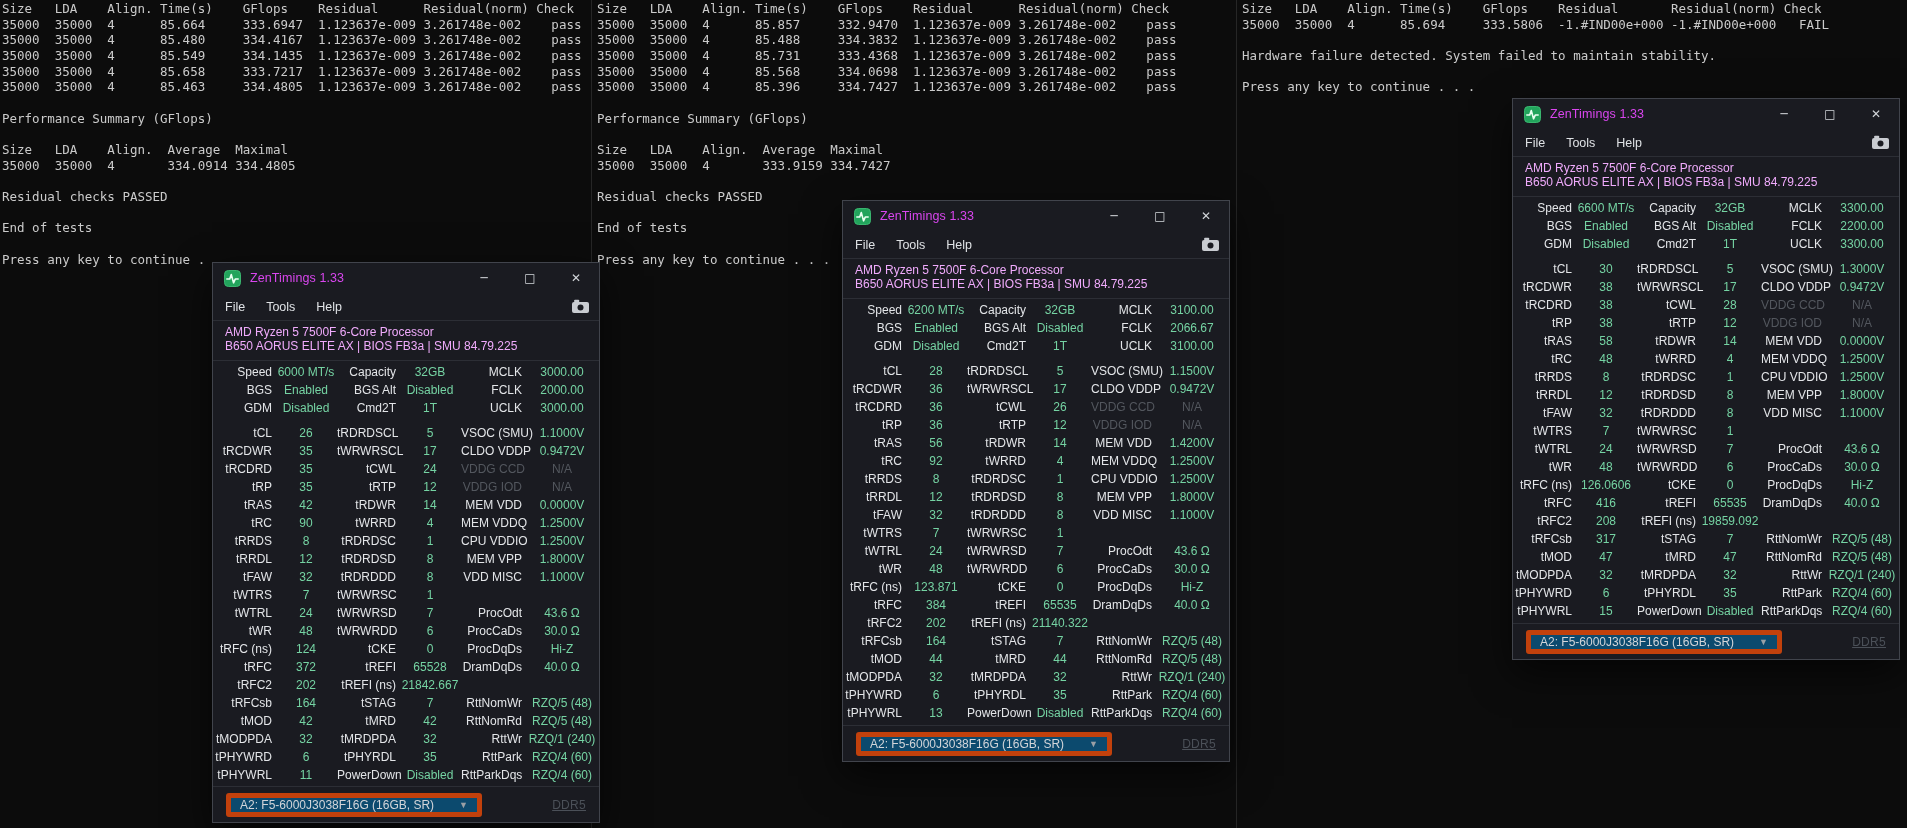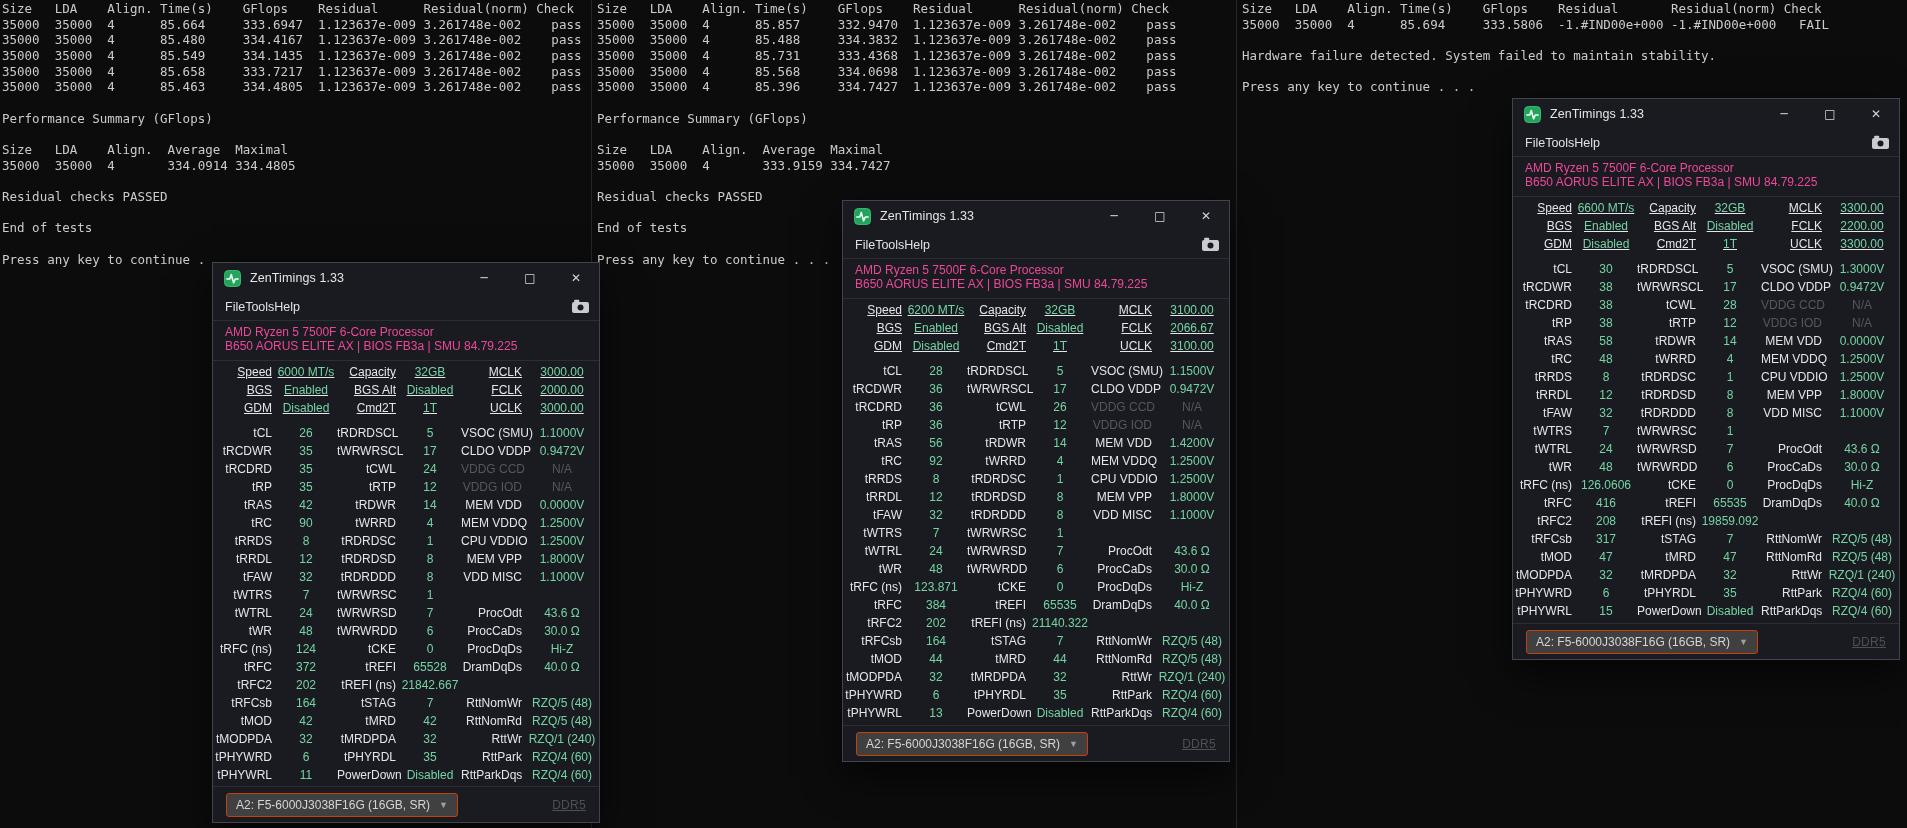--- a/index.html
+++ b/index.html
@@ -22,43 +22,43 @@
     position:absolute;width:388px;box-sizing:border-box;
     background:#1a1b21;border:1px solid #41444c;
     box-shadow:0 14px 36px rgba(0,0,0,.62);
     z-index:2;color:#e4e6e9;font-size:12px;
   }
   .w1{left:212px;top:262px;height:561px;}
   .w2{left:842px;top:200px;height:562px;}
   .w3{left:1512px;top:98px;height:562px;}
   .titlebar{height:30px;display:flex;align-items:center;padding-left:11px;position:relative;}
   .app-icon{width:17px;height:17px;margin-right:9px;display:inline-flex;}
-  .title-text{font-size:12.5px;color:#e5e5e5;letter-spacing:.1px;}
+  .title-text{font-size:12.5px;color:#d946ef;letter-spacing:.1px;}
   .win-controls{position:absolute;right:0;top:0;height:30px;display:flex;}
   .win-btn{width:46px;height:30px;display:flex;align-items:center;justify-content:center;
     color:#d3d6da;font-size:12px;font-family:"DejaVu Sans",sans-serif;cursor:default;}
   .menubar{height:27px;display:flex;align-items:center;padding-left:12px;position:relative;
     border-bottom:1px solid #2c2e35;}
-  .menu-items{display:flex;}
+  .menu-items{display:flex;gap:21px;}
   .menu-item{font-size:12.5px;color:#dfe2e5;}
   .camera-btn{position:absolute;right:9px;top:6px;width:19px;height:15px;display:flex;}
   .cpuinfo{padding:5px 12px 7px;border-bottom:1px solid #2c2e35;
-    font-size:12px;line-height:13.5px;color:#ec4899;}
+    font-size:12px;line-height:13.5px;color:#f0abfc;}
   .grid{display:grid;grid-template-columns:62px 62px 62px 62px 64px 74px;}
-  .grid-top{margin-top:2px;text-decoration:underline;}
+  .grid-top{margin-top:2px;}
   .grid-main{margin-top:7px;}
   .cell{height:18px;line-height:18px;white-space:nowrap;font-size:12px;}
   .lab{text-align:right;padding-right:3px;color:#e3e5e8;}
   .val{text-align:center;color:#75d3a3;}
   .dim{color:#53575e !important;}
   .bottombar{position:absolute;bottom:0;left:0;right:0;height:35px;
     border-top:1px solid #2c2e35;display:flex;align-items:center;
     justify-content:space-between;padding:0 13px;}
-  .dropdown{width:232px;height:24px;box-sizing:border-box;background:#404040;
-    border:1px solid #c2410c;border-radius:3px;display:flex;align-items:center;
+  .dropdown{width:256px;height:24px;box-sizing:border-box;background:#0c4a6e;
+    border:5px solid #c2410c;border-radius:3px;display:flex;align-items:center;
     justify-content:space-between;padding:0 9px;font-size:12px;color:#d3d5d9;}
   .caret{color:#9aa0a6;font-size:9px;}
   .ddr-label{color:#4b5058;font-size:12px;letter-spacing:.3px;text-decoration:underline;}
 </style>
 </head>
 <body>
 
 <pre class="console" style="left:2px">Size   LDA    Align. Time(s)    GFlops    Residual      Residual(norm) Check
 35000  35000  4      85.664     333.6947  1.123637e-009 3.261748e-002    pass
 35000  35000  4      85.480     334.4167  1.123637e-009 3.261748e-002    pass

